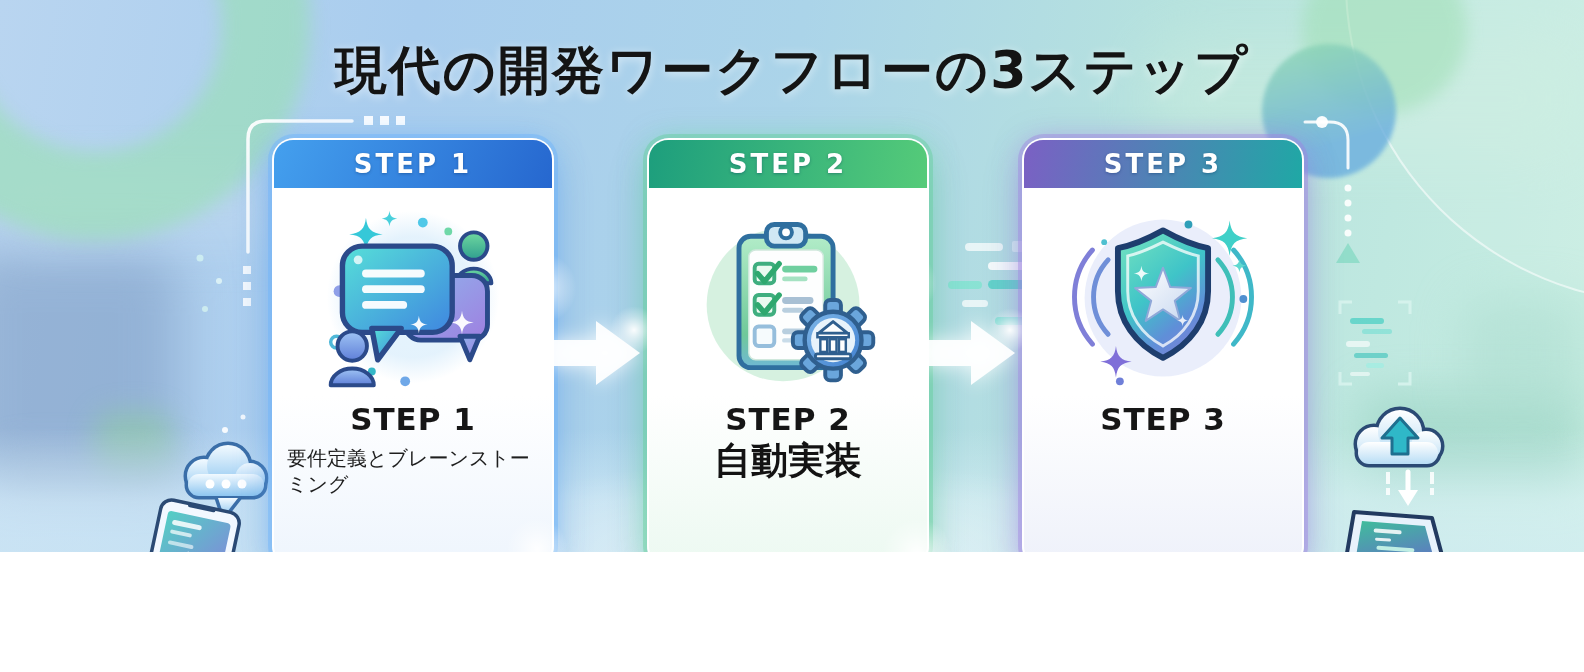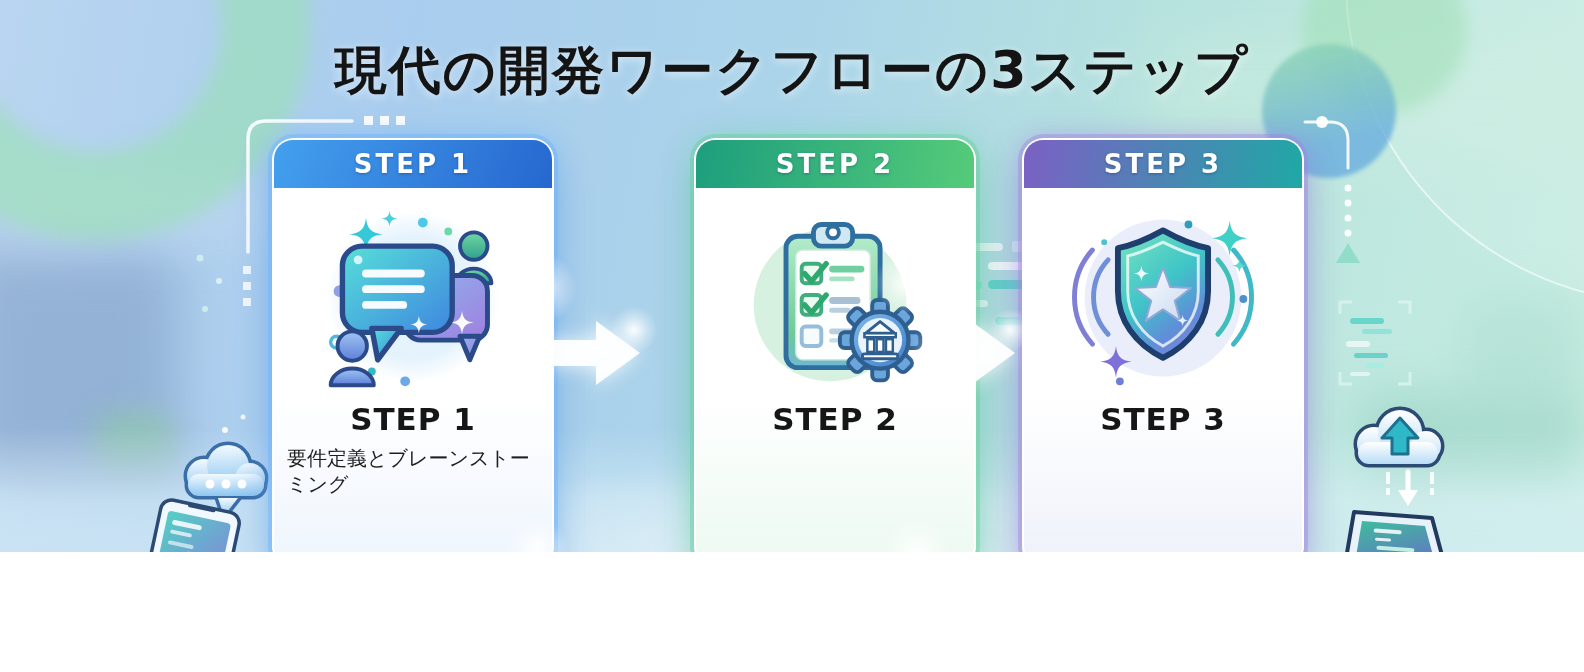--- a/index.html
+++ b/index.html
@@ -27,21 +27,21 @@
     text-shadow:0 2px 10px rgba(255,255,255,.6);
   }
   .card{
     position:absolute;top:138px;width:278px;height:426px;border-radius:22px;
     display:flex;flex-direction:column;align-items:center;z-index:5;
     border:2px solid rgba(255,255,255,.95);
   }
   .card-1{left:272px;background:linear-gradient(180deg,#ffffff 60%,#eef5fd 100%);
     box-shadow:0 0 0 4px rgba(110,180,250,.45),0 0 26px rgba(120,190,255,.55),0 18px 38px rgba(50,110,200,.32);}
   .card-2{left:647px;background:linear-gradient(180deg,#ffffff 60%,#ecf9f1 100%);
-    box-shadow:0 0 0 4px rgba(95,205,150,.4),0 0 26px rgba(120,230,180,.5),0 18px 38px rgba(40,150,110,.3);margin-left:47px;}
+    box-shadow:0 0 0 4px rgba(95,205,150,.4),0 0 26px rgba(120,230,180,.5),0 18px 38px rgba(40,150,110,.3);}
   .card-3{left:1022px;background:linear-gradient(180deg,#ffffff 60%,#eef1fa 100%);
     box-shadow:0 0 0 4px rgba(160,130,225,.42),0 0 26px rgba(170,140,235,.5),0 18px 38px rgba(110,90,190,.32);}
   .card-header{
     width:100%;height:48px;border-radius:19px 19px 0 0;display:flex;align-items:center;justify-content:center;
     color:#fff;font-size:26px;font-weight:800;letter-spacing:3px;
     text-shadow:0 1px 3px rgba(0,40,90,.35);
   }
   .card-1 .card-header{background:linear-gradient(115deg,#44a0ee 0%,#2667cf 100%);}
   .card-2 .card-header{background:linear-gradient(100deg,#1d9e7d 0%,#55cb79 100%);}
   .card-3 .card-header{background:linear-gradient(100deg,#7b60c4 0%,#1fa8a5 100%);}
@@ -429,20 +429,21 @@
           <polygon points="-15,-7 0,-19 15,-7" fill="#fdfeff" stroke="#2f5f8f" stroke-width="3" stroke-linejoin="round"></polygon>
           <rect x="-16" y="-7" width="32" height="4" fill="#fdfeff" stroke="#2f5f8f" stroke-width="2.5"></rect>
           <rect x="-13" y="-1" width="7" height="13" fill="#fdfeff" stroke="#2f5f8f" stroke-width="2.5"></rect>
           <rect x="-3.5" y="-1" width="7" height="13" fill="#fdfeff" stroke="#2f5f8f" stroke-width="2.5"></rect>
           <rect x="6" y="-1" width="7" height="13" fill="#fdfeff" stroke="#2f5f8f" stroke-width="2.5"></rect>
           <rect x="-18" y="14" width="36" height="5" rx="2" fill="#fdfeff" stroke="#2f5f8f" stroke-width="3"></rect>
         </g>
       </svg>
     </div>
     <div class="step-name">STEP 2</div>
+    <div class="step-heading">自動実装</div>
   </div>
 
   <div class="card card-3">
     <div class="card-header">STEP 3</div>
     <div class="icon-wrap">
       <svg width="196" height="192" viewBox="0 0 200 192">
         <defs>
           <linearGradient id="shG" x1="0.2" y1="0" x2="0.8" y2="1">
             <stop offset="0" stop-color="#6fe0c0"></stop>
               <stop offset="0.45" stop-color="#3fc4c8"></stop>

